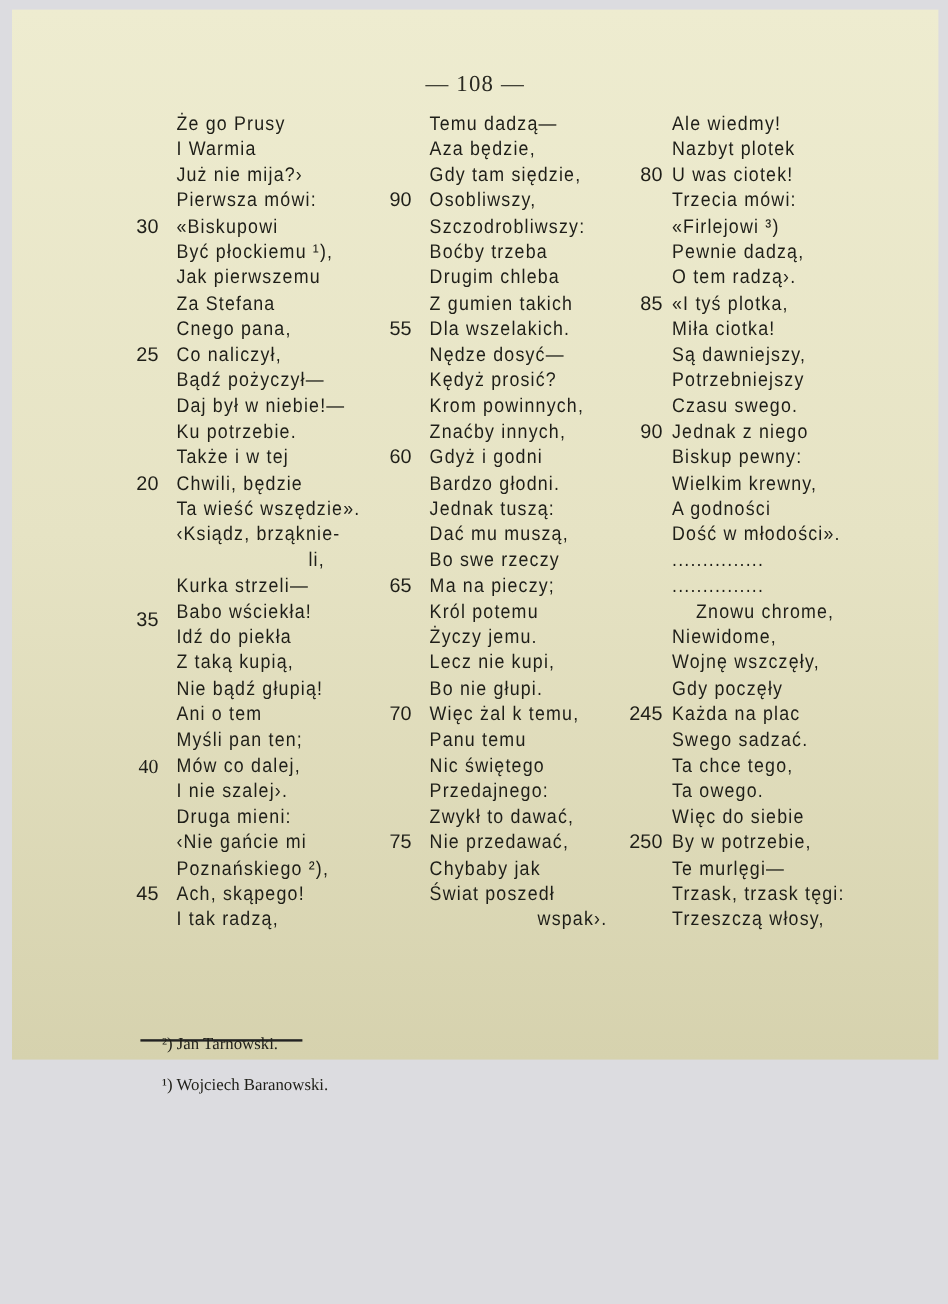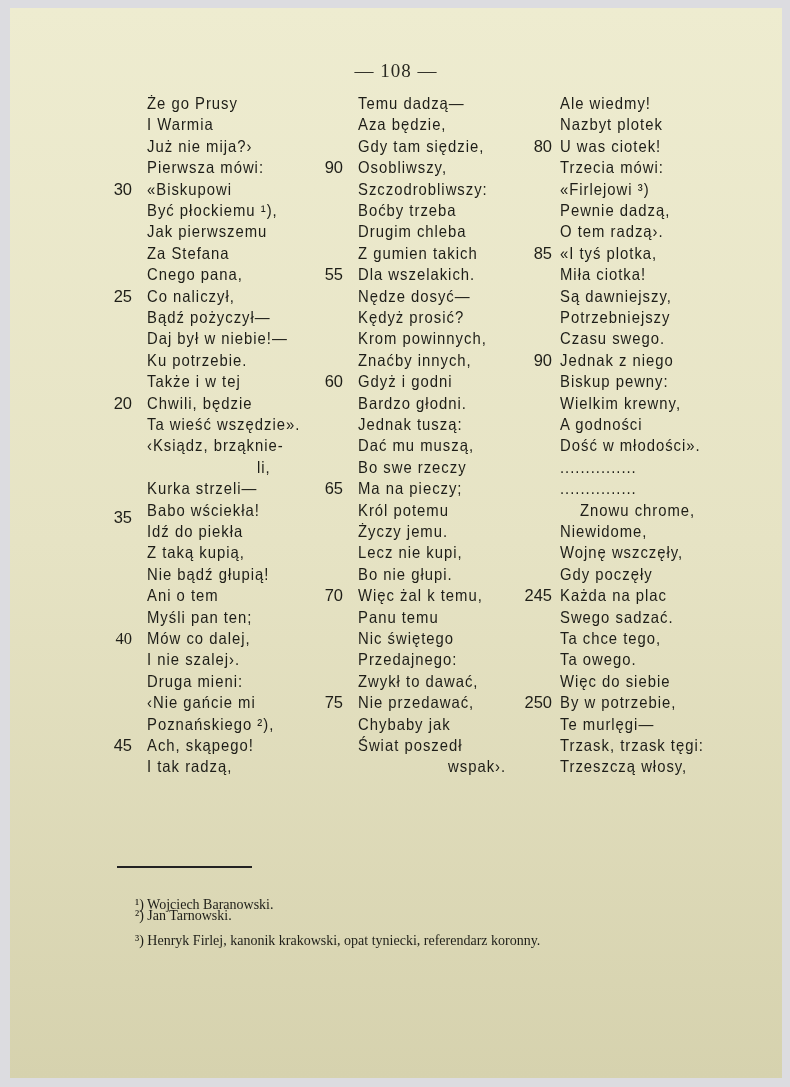--- a/index.html
+++ b/index.html
@@ -1,17 +1,17 @@
 <!DOCTYPE html>
 <html><head>
 <meta charset="utf-8">
 <style>
   html, body { margin:0; padding:0; }
   body { width:790px; height:1087px; background:#dcdce0; position:relative; overflow:hidden; font-family:"Liberation Serif", serif; }
-  .page { position:absolute; left:10px; top:8px; width:772px; height:1070px;
+  .page { position:absolute; left:10px; top:8px; width:772px; height:875px;
     background: linear-gradient(180deg, #eeecd0 0%, #e6e3c4 50%, #d6d2ae 100%); }
   .pagenum { position:absolute; top:52px; left:0; width:100%; text-align:center; font-size:19px; color:#2a2a22; letter-spacing:1px; }
   .line { position:absolute; white-space:nowrap; font-family:"Liberation Sans Narrow","Liberation Sans", sans-serif; font-size:16.5px; color:#1e1e18; letter-spacing:1.1px; transform:scaleX(0.9); transform-origin:left top; }
   .num { position:absolute; white-space:nowrap; font-family:"Liberation Sans", sans-serif; font-size:16.5px; color:#1e1e18; text-align:right; width:34px; }
   .rule { position:absolute; left:107px; top:858px; width:135px; height:2px; background:#222; }
   .fn { position:absolute; white-space:nowrap; font-family:"Liberation Serif", serif; font-size:14px; color:#1e1e18; }
 </style>
 </head>
 <body>
 
@@ -127,15 +127,14 @@
     <div class="line" style="left: 550px; top: 599.6px;">Swego sadzać.</div>
     <div class="line" style="left: 550px; top: 621px;">Ta chce tego,</div>
     <div class="line" style="left: 550px; top: 642.4px;">Ta owego.</div>
     <div class="line" style="left: 550px; top: 663.8px;">Więc do siebie</div>
     <div class="line" style="left: 550px; top: 685.2px;">By w potrzebie,</div>
     <div class="num" style="left: 508px; top: 685.2px;">250</div>
     <div class="line" style="left: 550px; top: 706.6px;">Te murlęgi—</div>
     <div class="line" style="left: 550px; top: 728px;">Trzask, trzask tęgi:</div>
     <div class="line" style="left: 550px; top: 749.4px;">Trzeszczą włosy,</div>
     <div class="fn" style="left: 125px; top: 889px;">¹) Wojciech Baranowski.</div>
-    <div class="fn" style="left: 125px; top: 900px;">²) Jan Tarnowski.</div>
-    <div class="fn" style="left: 125px; top: 925px;">³) Henryk Firlej, kanonik krakowski, opat tyniecki, referendarz koronny.</div>
+    <div class="fn" style="left: 125px; top: 855px;">²) Jan Tarnowski.</div>
   </div>
 
 </body></html>

